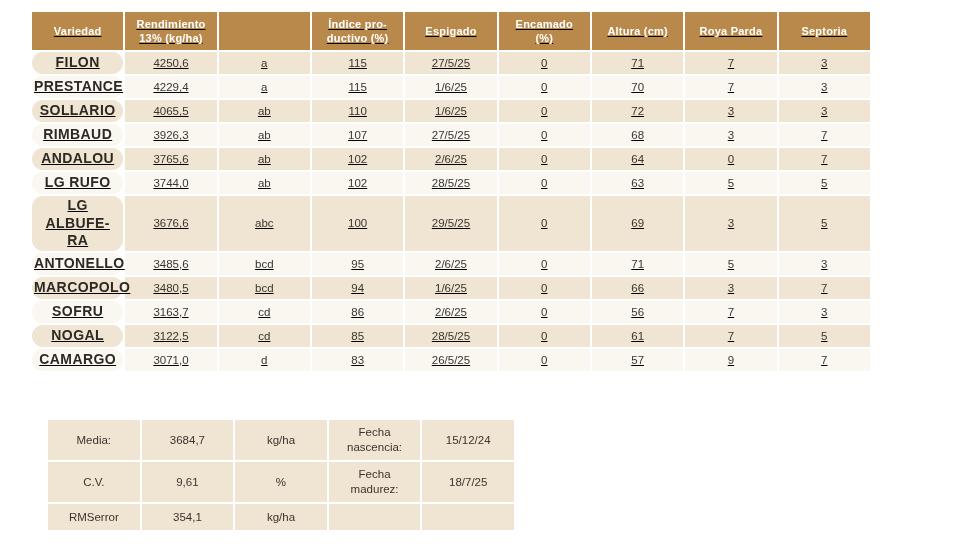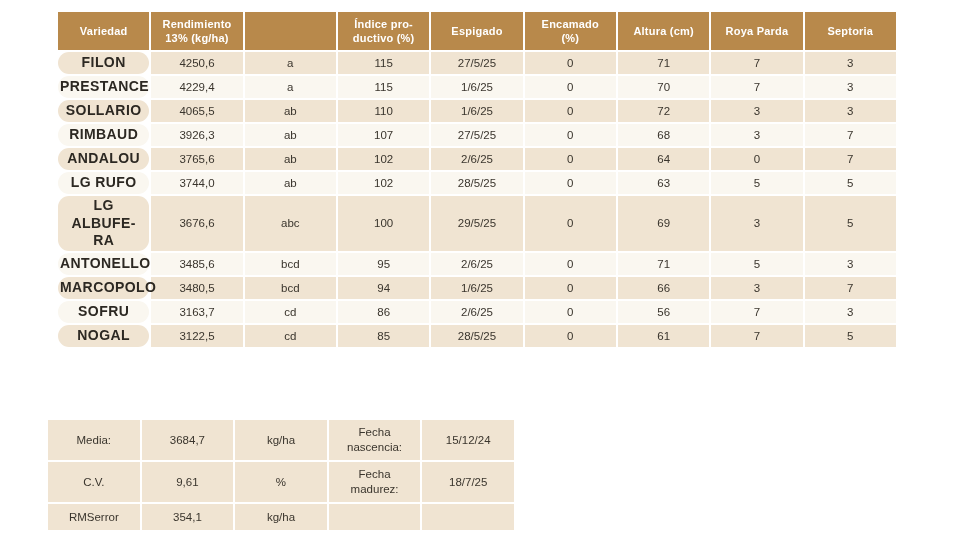--- a/index.html
+++ b/index.html
@@ -12,23 +12,24 @@
     position: relative;
     overflow: hidden;
   }
   table {
     border-collapse: separate;
     border-spacing: 2px;
     table-layout: fixed;
   }
   .main-table {
     position: absolute;
-    left: 56px;
+    left: 30px;
     top: 10px;
     width: 842px;
+    text-decoration: underline;
   }
   .main-table th {
     background: #b8894b;
     color: #ffffff;
     font-weight: bold;
     font-size: 11px;
     line-height: 1.3;
     padding: 4px 2px;
     height: 30px;
     text-align: center;
@@ -224,20 +225,31 @@
         <td>3122,5</td>
         <td>cd</td>
         <td>85</td>
         <td>28/5/25</td>
         <td>0</td>
         <td>61</td>
         <td>7</td>
         <td>5</td>
       </tr>
 
+      <tr>
+        <td class="variety">CAMARGO</td>
+        <td>3071,0</td>
+        <td>d</td>
+        <td>83</td>
+        <td>26/5/25</td>
+        <td>0</td>
+        <td>57</td>
+        <td>9</td>
+        <td>7</td>
+      </tr>
 
   </tbody>
 </table>
 
 <table class="summary-table">
   <tbody>
     <tr>
       <td>Media:</td>
       <td>3684,7</td>
       <td>kg/ha</td>

